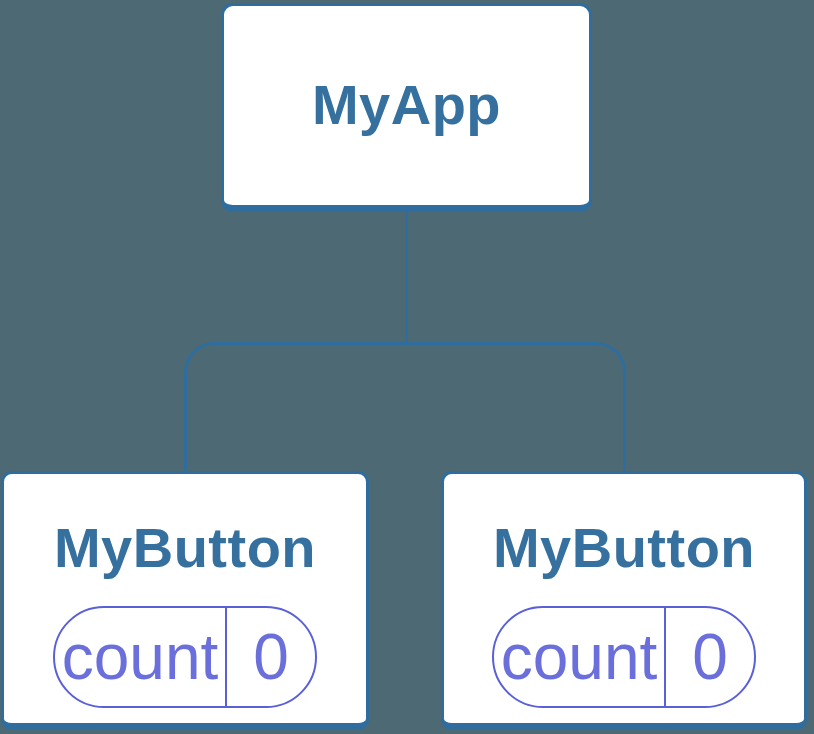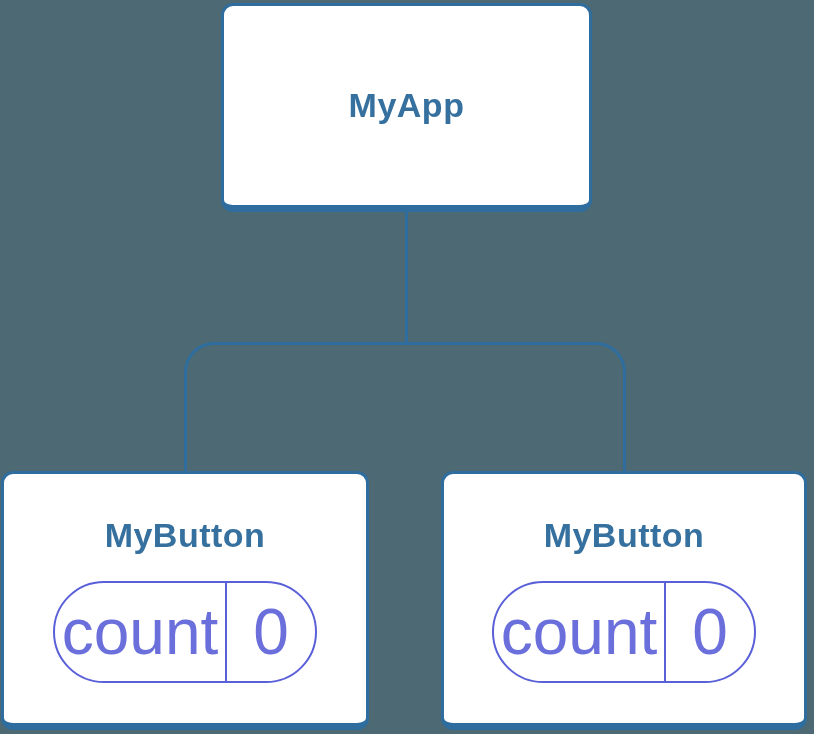--- a/index.html
+++ b/index.html
@@ -32,25 +32,26 @@
     top: 3px;
     width: 371px;
     height: 209px;
     justify-content: center;
   }
   .node-child {
     top: 471px;
     width: 368px;
     height: 259px;
     padding-top: 42px;
+    border-radius: 11px;
   }
   .node-child-left  { left: 1px; }
   .node-child-right { left: 441px; width: 366px; }
   .node-label {
-    font-size: 34px;
+    font-size: 56px;
     font-weight: 600;
     letter-spacing: 0.5px;
     color: var(--node-text, #35709e);
     line-height: 1.15;
   }
   .pill {
     box-sizing: border-box;
     margin-top: 26px;
     width: 264px;
     height: 102px;

